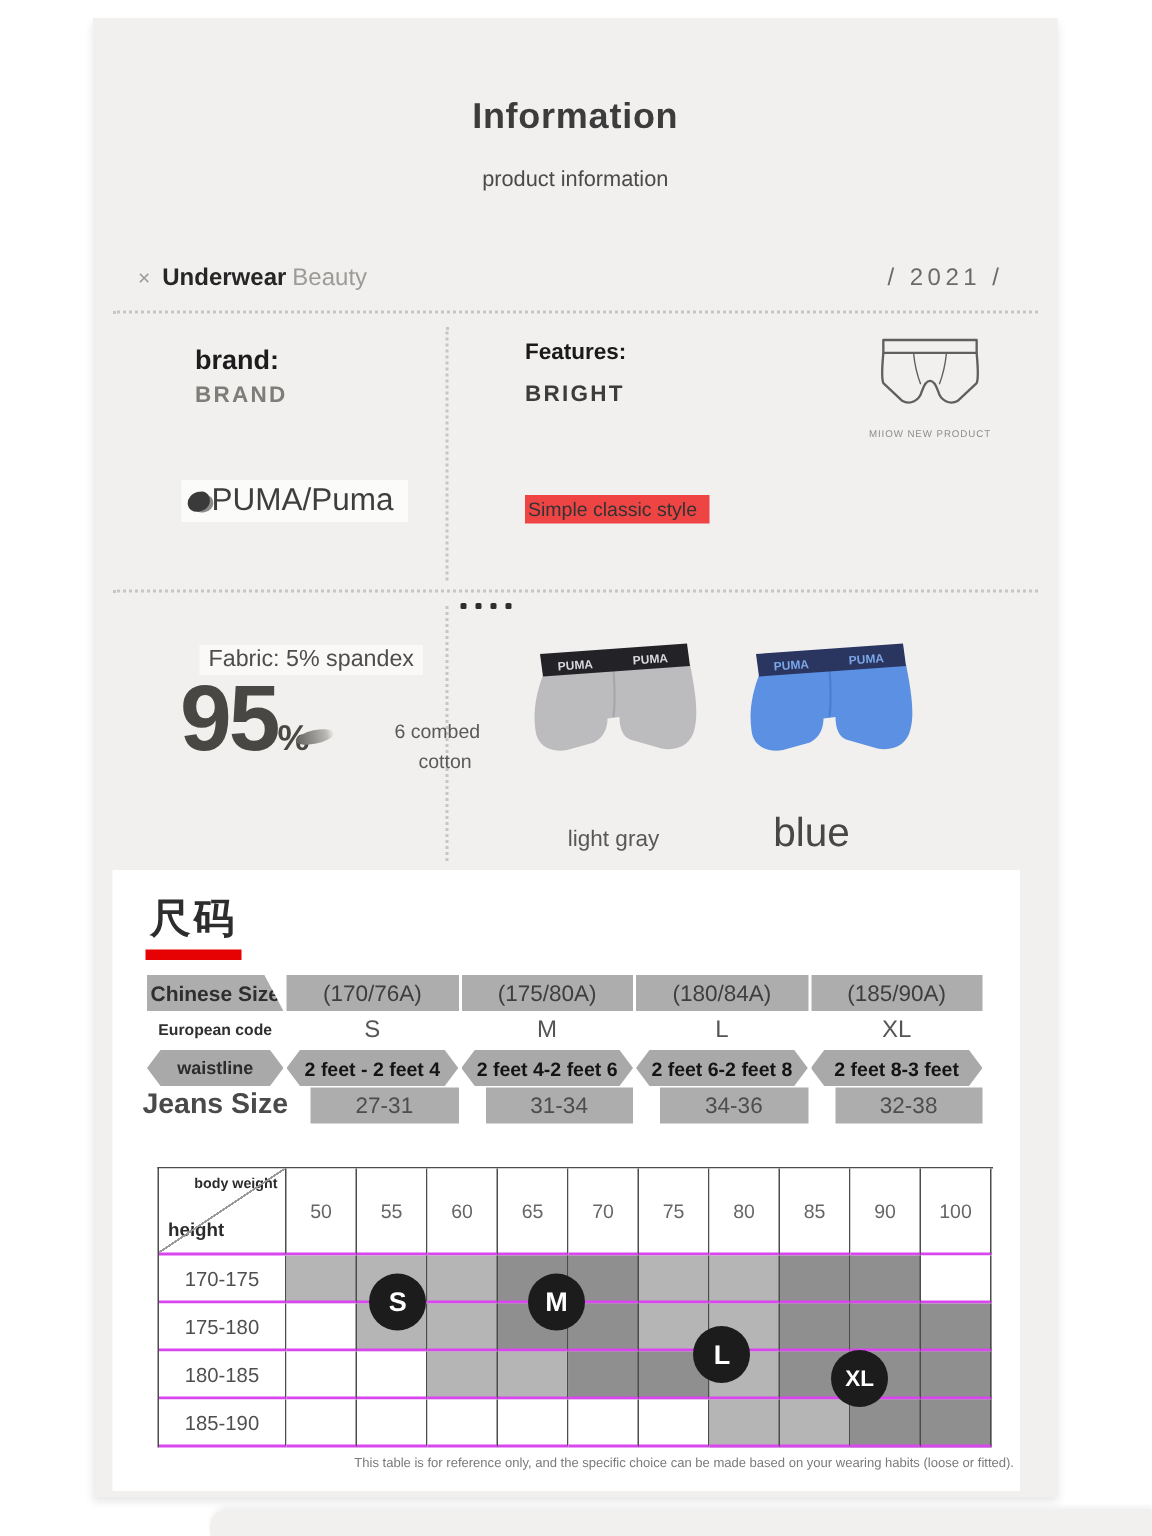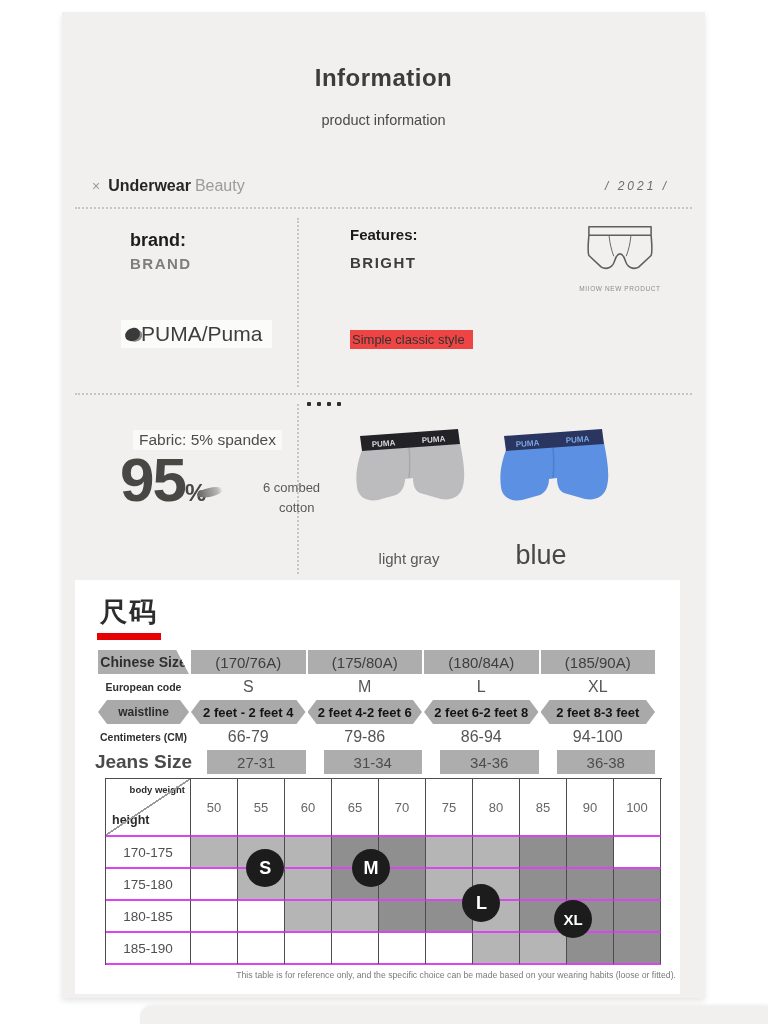--- a/index.html
+++ b/index.html
@@ -9,21 +9,21 @@
 
   
   .hdr-title { position:absolute; top:52px; left:0; right:0; text-align:center; font-size:24px; font-weight:bold; color:#3c3c3c; letter-spacing:.5px; }
   .hdr-sub { position:absolute; top:100px; left:0; right:0; text-align:center; font-size:14.5px; color:#4a4a4a; }
 
   .collab { position:absolute; top:162px; left:30px; right:36px; height:24px; display:flex; justify-content:space-between; align-items:center; }
   .collab-left { font-size:16px; color:#222; }
   .collab-x { color:#9a9a9a; font-size:14px; margin-right:8px; }
   .collab-bold { font-weight:bold; color:#262626; }
   .collab-light { color:#9b9b98; margin-left:4px; }
-  .collab-year { font-size:12px; color:#6a6a6a; letter-spacing:3px; font-style:italic; }
+  .collab-year { font-size:16px; color:#6a6a6a; letter-spacing:3px; }
 
   .dotted-h { position:absolute; left:13px; right:13px; border-top:2px dotted #c7c6c3; }
   .dh1 { top:195px; } .dh2 { top:381px; }
 
   .section { position:absolute; left:13px; right:10px; }
   .sec1 { top:196px; height:185px; }
   .sec2 { top:382px; height:186px; }
   .dotted-v { position:absolute; left:222px; top:10px; bottom:6px; border-left:2px dotted #c7c6c3; }
 
   
@@ -201,33 +201,26 @@
           <div class="st-cell">L</div>
           <div class="st-cell">XL</div>
         </div>
         <div class="st-row v-notch">
           <div class="st-label">waistline</div>
           <div class="st-cell">2 feet - 2 feet 4</div>
           <div class="st-cell">2 feet 4-2 feet 6</div>
           <div class="st-cell">2 feet 6-2 feet 8</div>
           <div class="st-cell">2 feet 8-3 feet</div>
         </div>
-        <div class="st-row v-white">
-          <div class="st-label">Centimeters (CM)</div>
-          <div class="st-cell">66-79</div>
-          <div class="st-cell">79-86</div>
-          <div class="st-cell">86-94</div>
-          <div class="st-cell">94-100</div>
-        </div>
         <div class="st-row v-jeans">
           <div class="st-label">Jeans Size</div>
           <div class="st-cell">27-31</div>
           <div class="st-cell">31-34</div>
           <div class="st-cell">34-36</div>
-          <div class="st-cell">36-38</div>
+          <div class="st-cell">32-38</div>
         </div>
       </div>
 
     <div class="matrix-wrap" id="matrix-wrap">
       <div class="matrix-grid" id="matrix-grid">
           <div class="mx-cell mx-head mx-corner">
             <div class="ct">body weight</div>
             <div class="cb">height</div>
           </div>
           <div class="mx-cell mx-head">50</div>

